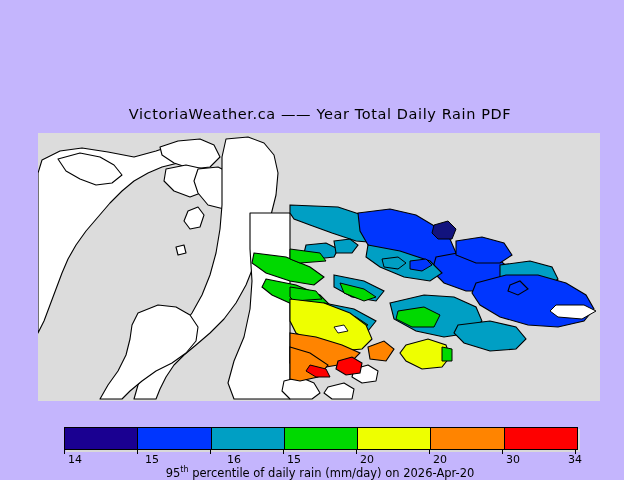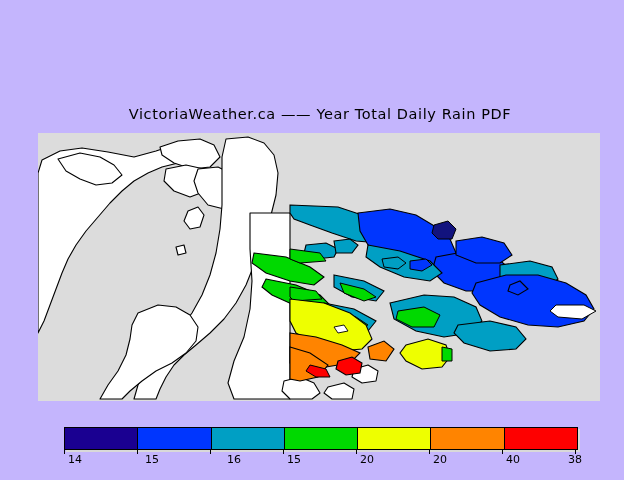--- a/index.html
+++ b/index.html
@@ -270,22 +270,23 @@
       <div class="cb-tick" style="left:219px"></div>
       <div class="cb-ticklabel" style="left:223px;transform:translateX(0)">15</div>
 
       <div class="cb-tick" style="left:292px"></div>
       <div class="cb-ticklabel" style="left:296px;transform:translateX(0)">20</div>
 
       <div class="cb-tick" style="left:365px"></div>
       <div class="cb-ticklabel" style="left:369px;transform:translateX(0)">20</div>
 
       <div class="cb-tick" style="left:438px"></div>
-      <div class="cb-ticklabel" style="left:442px;transform:translateX(0)">40</div>
+      <div class="cb-ticklabel" style="left:442px;transform:translateX(0)">30</div>
 
       <div class="cb-tick" style="left:511px"></div>
-      <div class="cb-ticklabel" style="left:504px;transform:translateX(0)">38</div>
+      <div class="cb-ticklabel" style="left:504px;transform:translateX(0)">34</div>
     </div>
 
+    <div id="cb-caption"><span>95</span><sup>th</sup><span> percentile of daily rain (mm/day) on 2026-Apr-20</span></div>
 
   </div>
 
 </div>
 
 </body></html>

